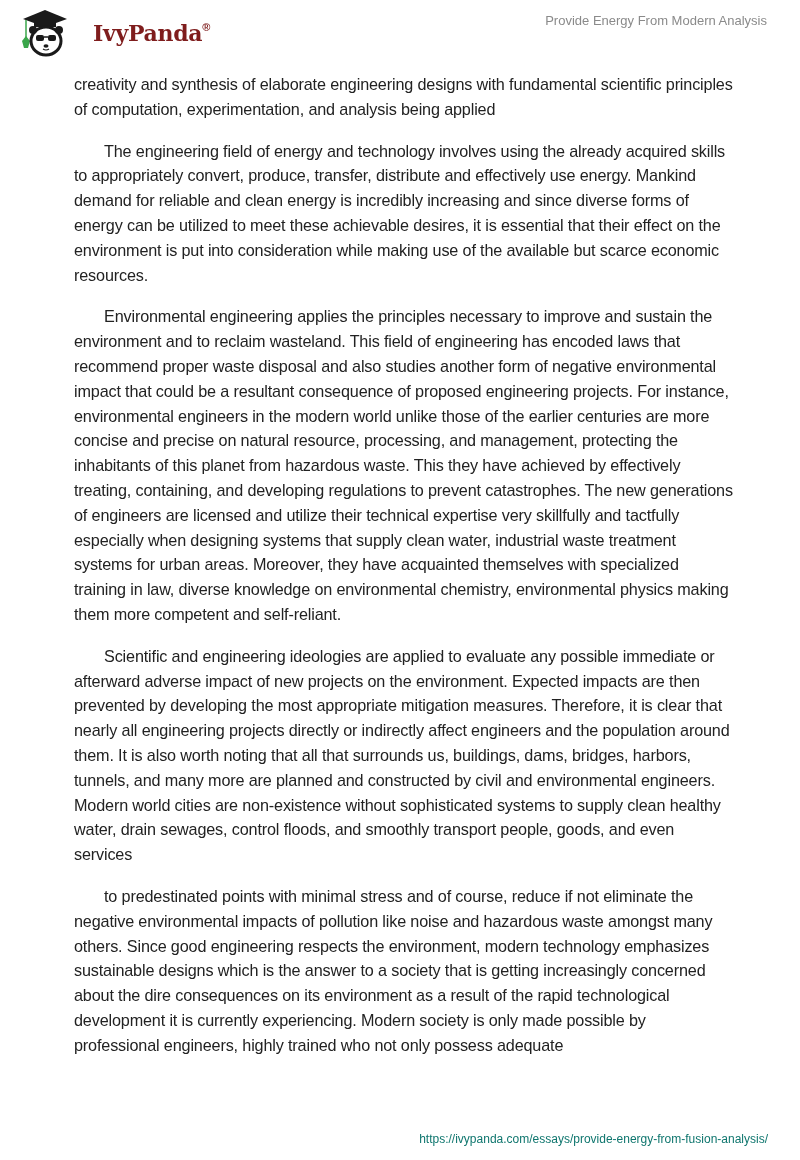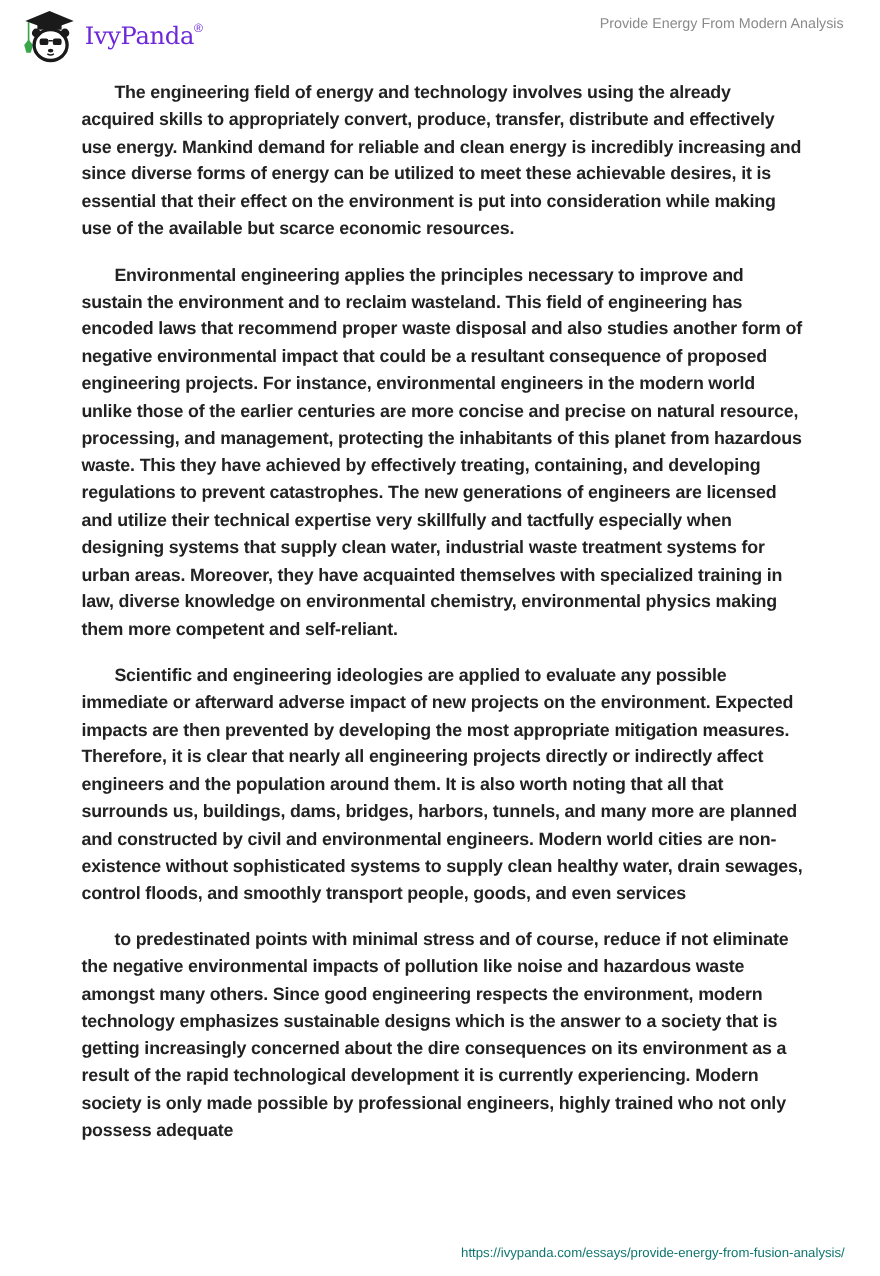--- a/index.html
+++ b/index.html
@@ -1,27 +1,27 @@
 <!DOCTYPE html>
 <html><head>
 <meta charset="utf-8">
 <style>
   html, body { margin: 0; padding: 0; background: #ffffff; }
   body { width: 800px; height: 1160px; position: relative; overflow: hidden;
          font-family: "Liberation Sans", sans-serif; color: #222222; }
   .header { position: absolute; left: 0; top: 0; width: 800px; height: 60px; }
   .logo { position: absolute; left: 17px; top: 8px; display: flex; align-items: center; }
   .logo-mark { width: 56px; height: 50px; }
-  .logo-text { font-family: "DejaVu Serif", serif; font-weight: normal; font-size: 22px;
-               color: #6d28d9; margin-left: 4px; letter-spacing: -0.3px; }
+  .logo-text { font-family: "DejaVu Serif", serif; font-weight: bold; font-size: 22px;
+               color: #7f1d1d; margin-left: 20px; letter-spacing: -0.3px; }
   .logo-text sup { font-size: 11px; font-family: "Liberation Sans", sans-serif; position: relative; top: -2px; }
   .doc-title { position: absolute; right: 33px; top: 13px; font-size: 13px; color: #8a8a8a; }
   .content { position: absolute; left: 74px; top: 72px; width: 660px; }
   .para { font-size: 16.2px; line-height: 24.8px; margin: 0 0 17px 0; color: #222; letter-spacing: -0.15px; }
-  .para.indent { text-indent: 30px; font-weight: bold; }
+  .para.indent { text-indent: 30px; }
   .footer-url { position: absolute; right: 32px; top: 1132px; font-size: 12px; color: #0f766e; }
 </style>
 </head>
 <body>
 
 <div class="header">
   <div class="logo">
     <svg class="logo-mark" viewBox="0 0 56 50">
 
       <polygon points="6,11 28,2 50,11 28,19" fill="#1a1a1a"></polygon>
@@ -41,19 +41,20 @@
 
       <ellipse cx="29" cy="38" rx="2.5" ry="1.7" fill="#1a1a1a"></ellipse>
       <path d="M26,41 Q29,43 32,41" stroke="#1a1a1a" stroke-width="1.2" fill="none"></path>
     </svg>
     <span class="logo-text"><span>IvyPanda</span><sup>®</sup></span>
   </div>
   <div class="doc-title">Provide Energy From Modern Analysis</div>
 </div>
 
 <div class="content">
+  <p class="para">creativity and synthesis of elaborate engineering designs with fundamental scientific principles of computation, experimentation, and analysis being applied</p>
   <p class="para indent">The engineering field of energy and technology involves using the already acquired skills to appropriately convert, produce, transfer, distribute and effectively use energy. Mankind demand for reliable and clean energy is incredibly increasing and since diverse forms of energy can be utilized to meet these achievable desires, it is essential that their effect on the environment is put into consideration while making use of the available but scarce economic resources.</p>
   <p class="para indent">Environmental engineering applies the principles necessary to improve and sustain the environment and to reclaim wasteland. This field of engineering has encoded laws that recommend proper waste disposal and also studies another form of negative environmental impact that could be a resultant consequence of proposed engineering projects. For instance, environmental engineers in the modern world unlike those of the earlier centuries are more concise and precise on natural resource, processing, and management, protecting the inhabitants of this planet from hazardous waste. This they have achieved by effectively treating, containing, and developing regulations to prevent catastrophes. The new generations of engineers are licensed and utilize their technical expertise very skillfully and tactfully especially when designing systems that supply clean water, industrial waste treatment systems for urban areas. Moreover, they have acquainted themselves with specialized training in law, diverse knowledge on environmental chemistry, environmental physics making them more competent and self-reliant.</p>
   <p class="para indent">Scientific and engineering ideologies are applied to evaluate any possible immediate or afterward adverse impact of new projects on the environment. Expected impacts are then prevented by developing the most appropriate mitigation measures. Therefore, it is clear that nearly all engineering projects directly or indirectly affect engineers and the population around them. It is also worth noting that all that surrounds us, buildings, dams, bridges, harbors, tunnels, and many more are planned and constructed by civil and environmental engineers. Modern world cities are non-existence without sophisticated systems to supply clean healthy water, drain sewages, control floods, and smoothly transport people, goods, and even services</p>
   <p class="para indent">to predestinated points with minimal stress and of course, reduce if not eliminate the negative environmental impacts of pollution like noise and hazardous waste amongst many others. Since good engineering respects the environment, modern technology emphasizes sustainable designs which is the answer to a society that is getting increasingly concerned about the dire consequences on its environment as a result of the rapid technological development it is currently experiencing. Modern society is only made possible by professional engineers, highly trained who not only possess adequate</p>
 </div>
 
 <div class="footer-url">https://ivypanda.com/essays/provide-energy-from-fusion-analysis/</div>
 
 </body></html>

